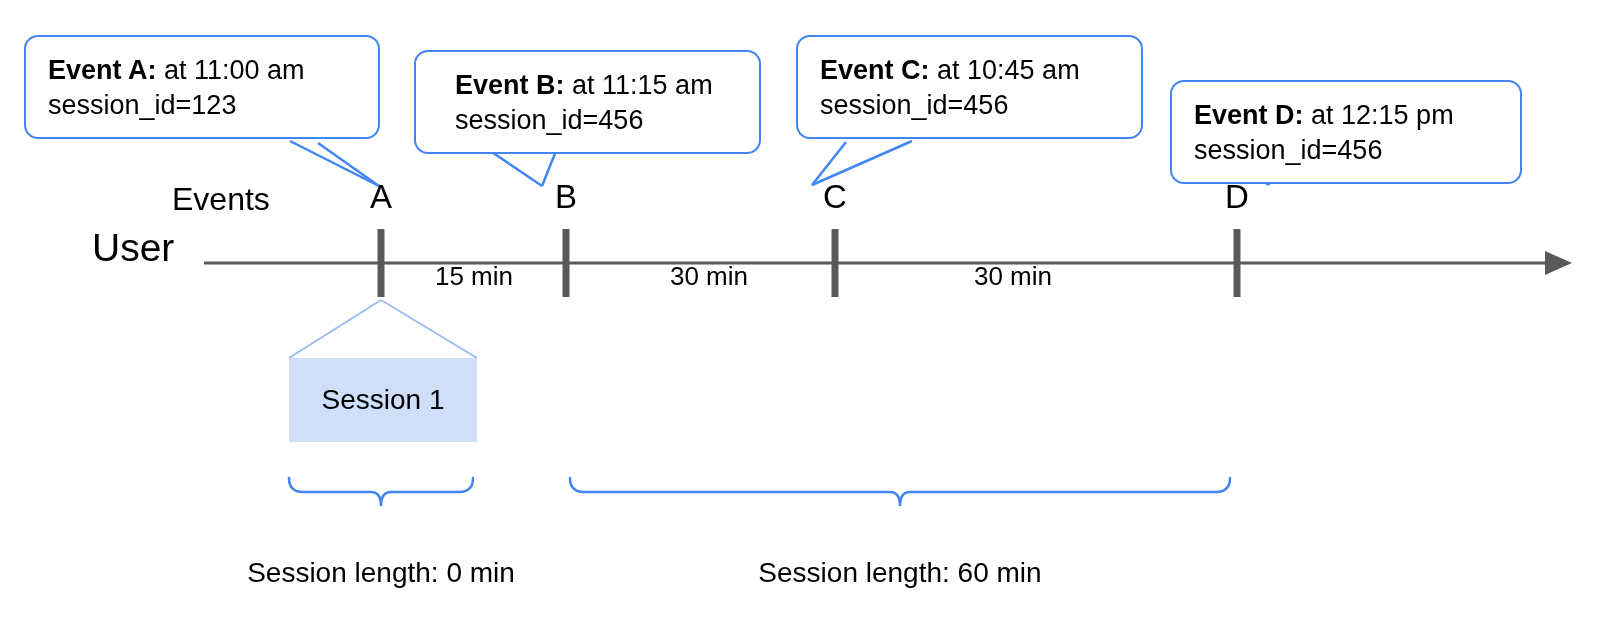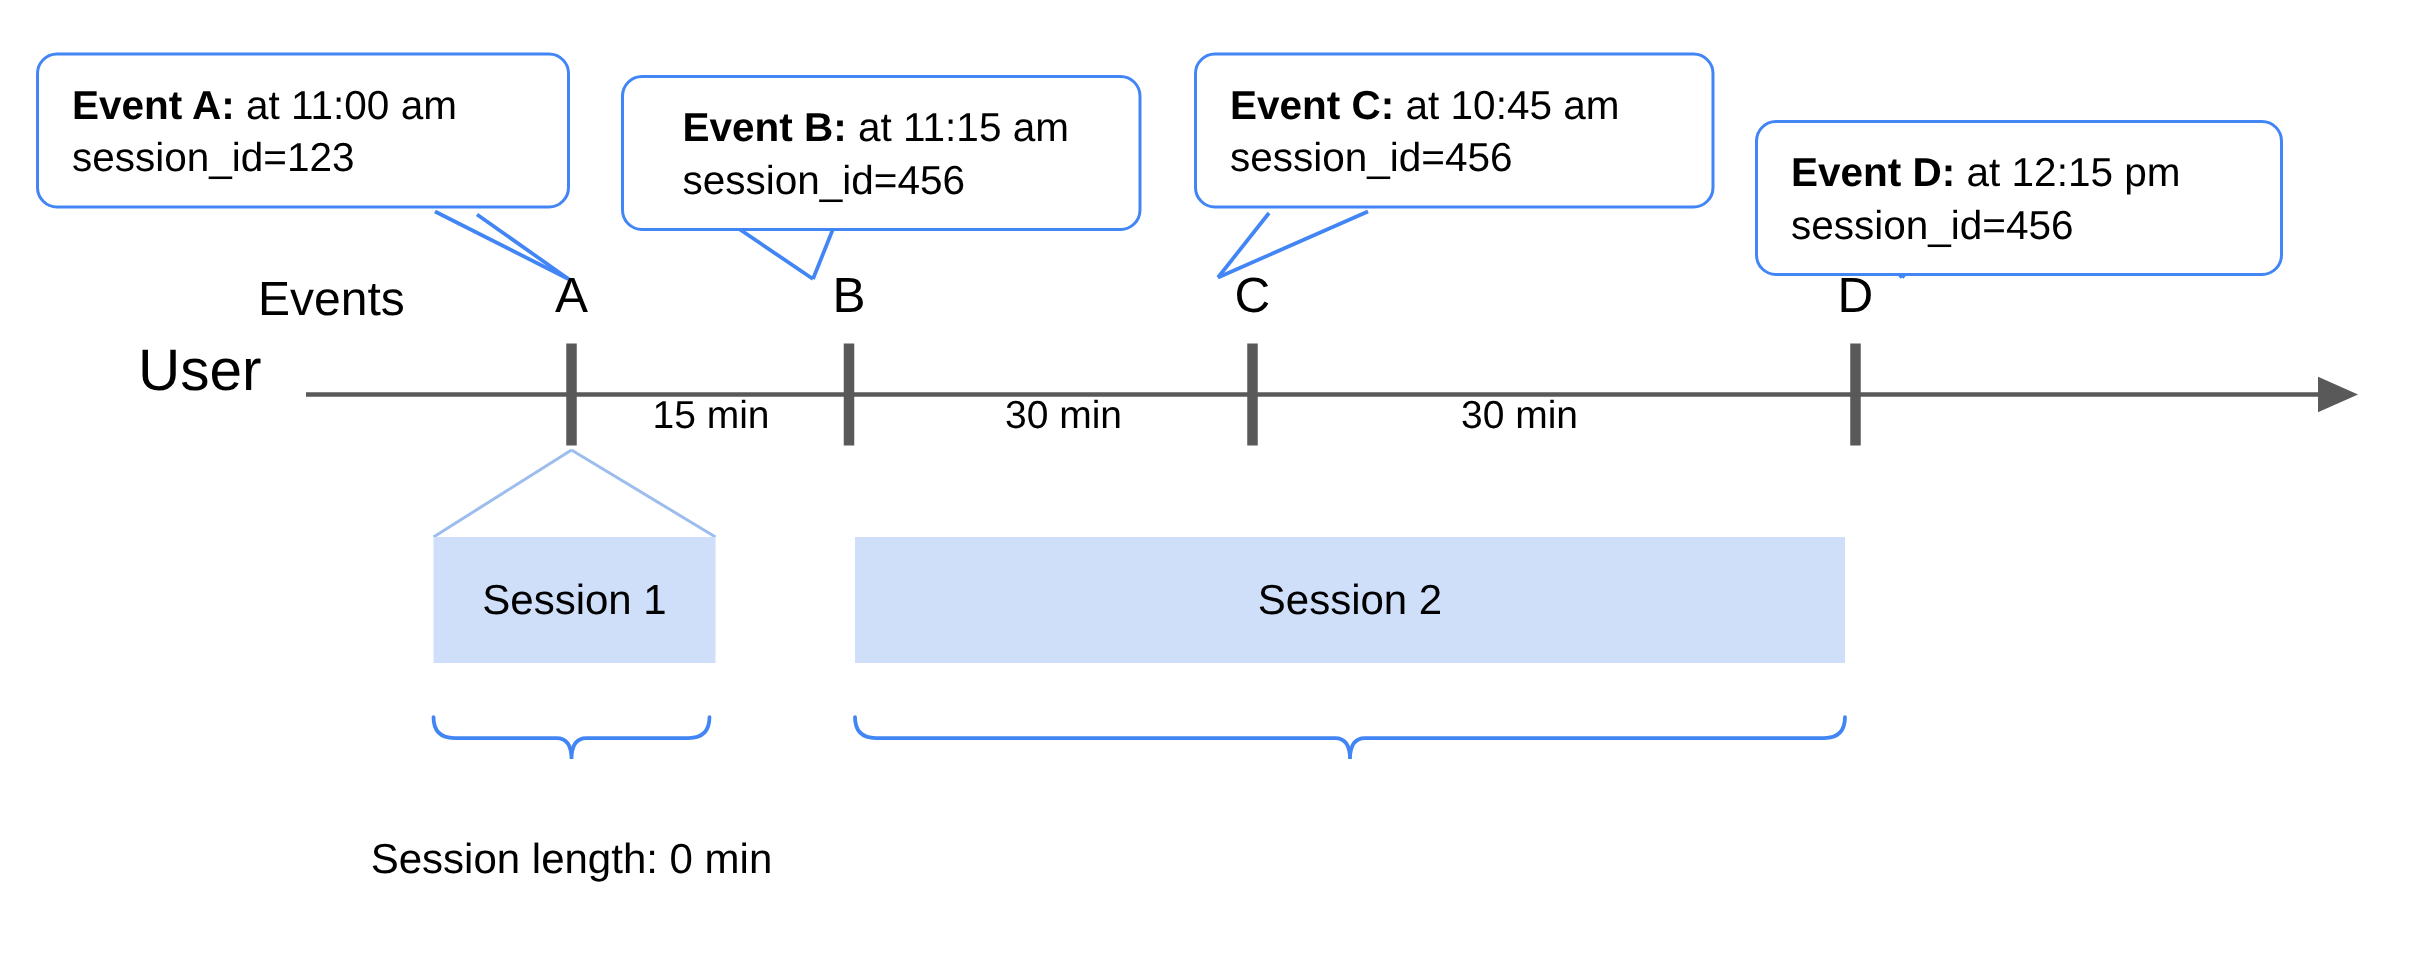--- a/index.html
+++ b/index.html
@@ -168,19 +168,17 @@
   <div class="event-letter" style="left:1237px;">D</div>
 
   <div class="gap-label" style="left:474px;">15 min</div>
   <div class="gap-label" style="left:709px;">30 min</div>
   <div class="gap-label" style="left:1013px;">30 min</div>
 
   <div class="session-bar" style="left:289px; top:358px; width:188px; height:84px;align-items:center;">
     <span>Session 1</span>
   </div>
 
-  <div class="session-bar" style="left:570px; top:358px; width:660px; height:84px;">
-    <span>Session 2</span>
-  </div>
 
   <div class="session-length" style="left:381px; top:557px;">Session length: 0 min</div>
+  <div class="session-length" style="left:900px; top:557px;">Session length: 60 min</div>
 
 </div>
 
 </body></html>

